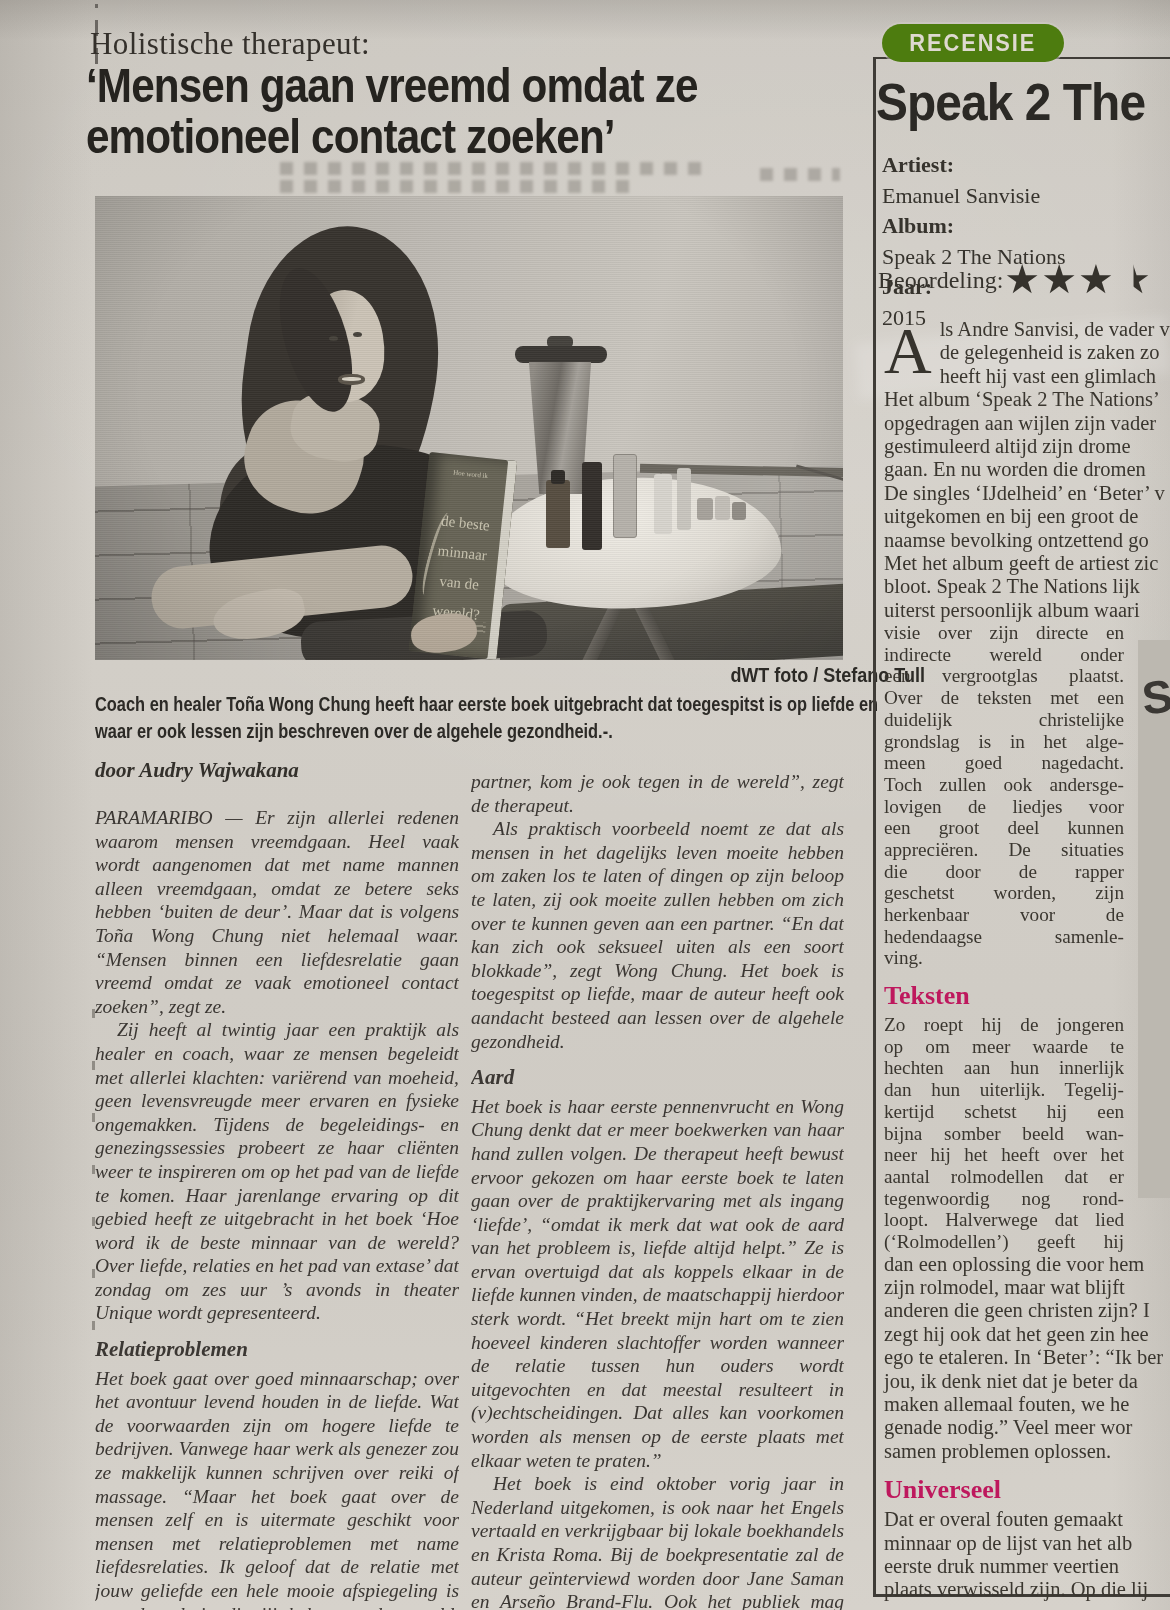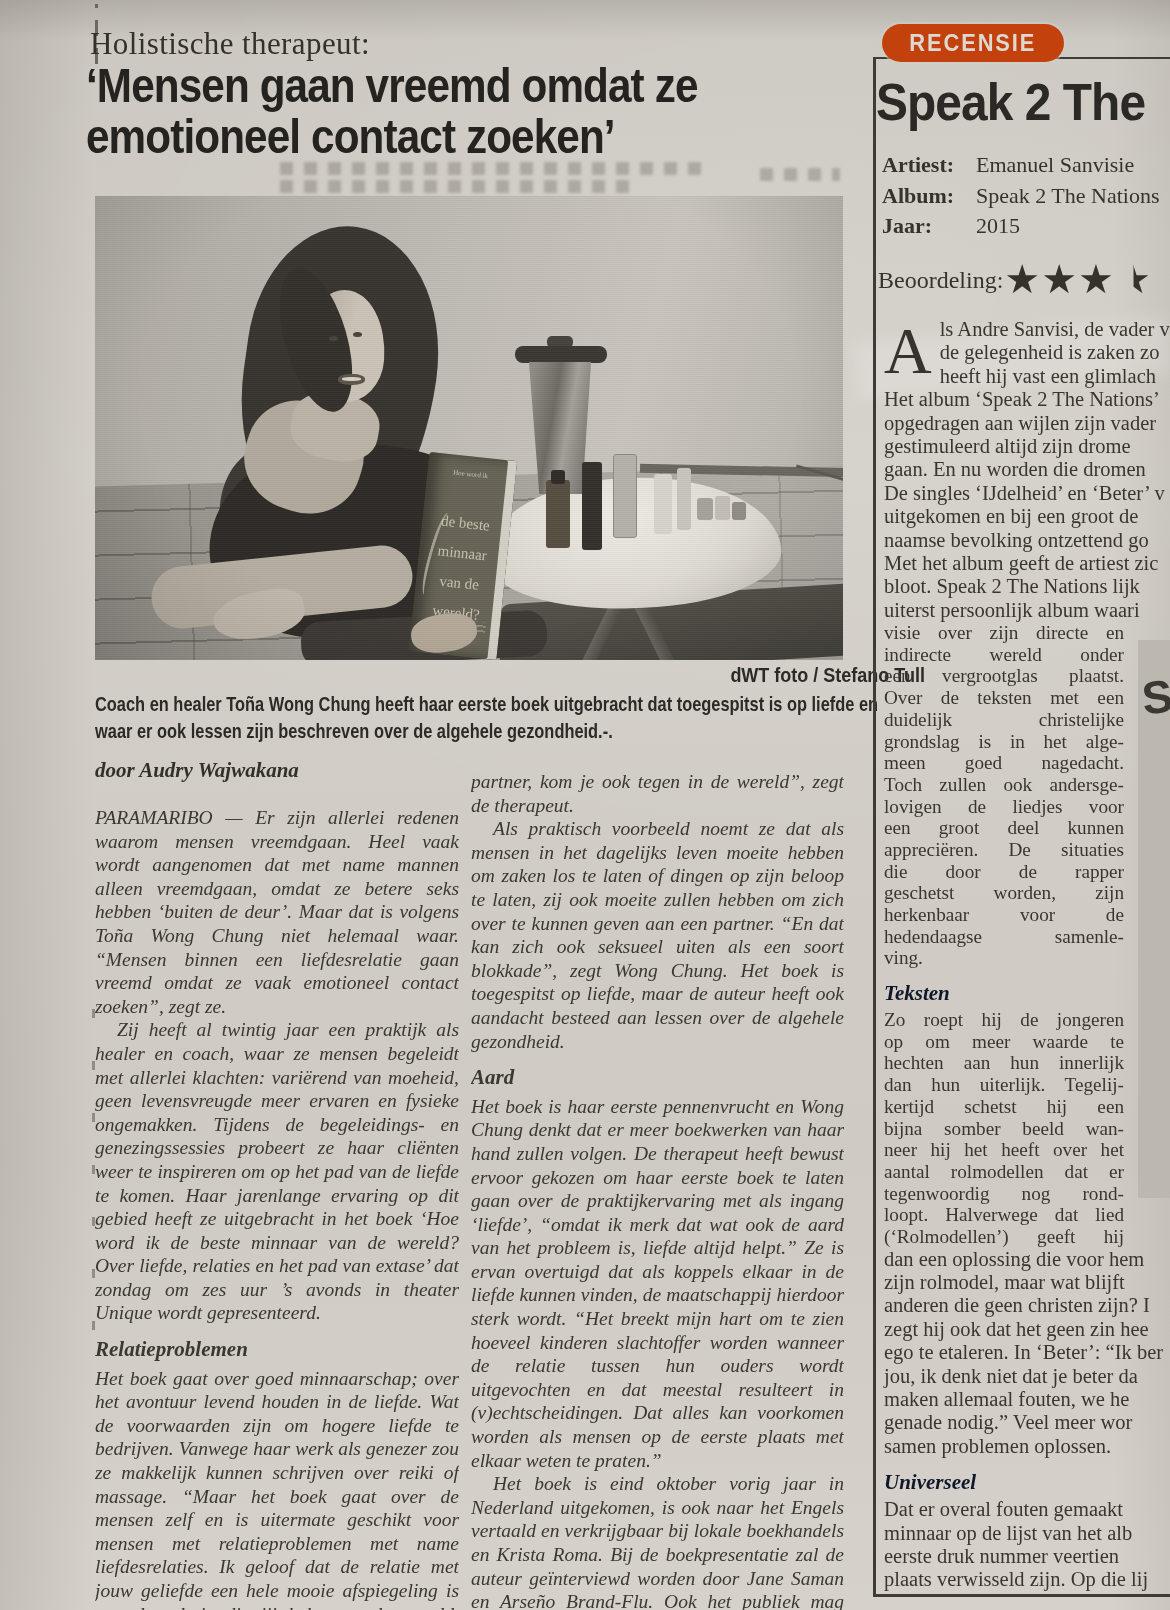--- a/index.html
+++ b/index.html
@@ -91,43 +91,43 @@
   
   .col{font-size:19.5px;line-height:23.6px;text-align:justify;color:#3b3733;}
   .col1{left:95px;top:806px;width:364px;height:804px;overflow:hidden;}
   .col2{left:471px;top:770px;width:373px;height:840px;overflow:hidden;}
   .col p{margin:0;font-style:italic;}
   .col .indent{text-indent:22px;}
   .col .subhead{margin:13px 0 5px 0;font-style:italic;font-weight:bold;font-size:21px;text-indent:0;}
 
   
   .boxline{background:#3f3c37;}
-  .badge{left:882px;top:24px;width:182px;height:38px;background:#c2410c;border-radius:19px;
+  .badge{left:882px;top:24px;width:182px;height:38px;background:#4d7c0f;border-radius:19px;
     display:flex;align-items:center;justify-content:center;box-shadow:0 0 0 2px rgba(210,206,199,.5);}
   .badge span{font-family:"Liberation Sans",sans-serif;font-weight:bold;font-size:23px;
     letter-spacing:2px;color:#ded9d0;transform:scaleX(.95);}
   .rtitle{left:876px;top:72px;font-family:"Liberation Sans",sans-serif;font-weight:bold;
     font-size:52px;color:#2b2925;transform:scaleX(.92);transform-origin:left top;
     letter-spacing:-1px;white-space:nowrap;}
   .meta{left:882px;top:150px;font-size:22px;line-height:30.5px;color:#36332d;}
-  .metarow{display:flex;}
+  .metarow{display:flex;flex-direction:column;}
   .metalabel{font-weight:bold;width:94px;flex:none;}
   .rating{left:878px;top:262px;display:flex;align-items:center;font-size:24px;color:#36332d;}
   .star{font-size:40px;line-height:36px;color:#35322c;margin-left:1px;transform:rotate(-4deg);}
   .star.s2{transform:rotate(3deg);}
   .star.half{clip-path:inset(0 0 0 52%);transform:rotate(10deg);}
 
   
   .review{left:884px;top:318px;width:286px;font-size:20.5px;color:#3a362f;}
   .rline{white-space:nowrap;line-height:23.4px;height:23.4px;overflow:visible;}
   .rnarrow .rline{white-space:normal;width:240px;text-align:justify;text-align-last:justify;
     line-height:21.7px;height:21.7px;overflow:hidden;font-size:19.2px;}
   .rlast{line-height:21.7px;font-size:19.2px;}
   .dropcap{float:left;font-size:66px;line-height:54px;padding:6px 8px 0 0;color:#36332d;font-weight:normal;}
-  .rsubhead{font-style:italic;font-weight:bold;font-size:21px;margin:12px 0 3px 0;color:#0f172a;}
+  .rsubhead{font-weight:bold;font-size:26px;margin:12px 0 3px 0;color:#be185d;}
   .sideband{left:1138px;top:640px;width:32px;height:558px;background:#bcb8b0;}
   .sideletter{position:absolute;left:4px;top:30px;font-family:"Liberation Sans",sans-serif;
     font-weight:bold;font-size:46px;color:#3b3834;transform:rotate(-6deg);}
 
   .foldmarks{left:95px;top:4px;width:3px;height:60px;
     background:repeating-linear-gradient(0deg,#6b6762 0 16px, transparent 16px 28px);}
   .dotmarks{left:92px;top:990px;width:3px;height:340px;opacity:.7;
     background:repeating-linear-gradient(0deg,#76726b 0 9px, transparent 9px 52px);}
   .crease{left:856px;top:330px;width:314px;height:56px;background:rgba(255,255,255,.16);
     transform:rotate(-5deg);filter:blur(6px);}

